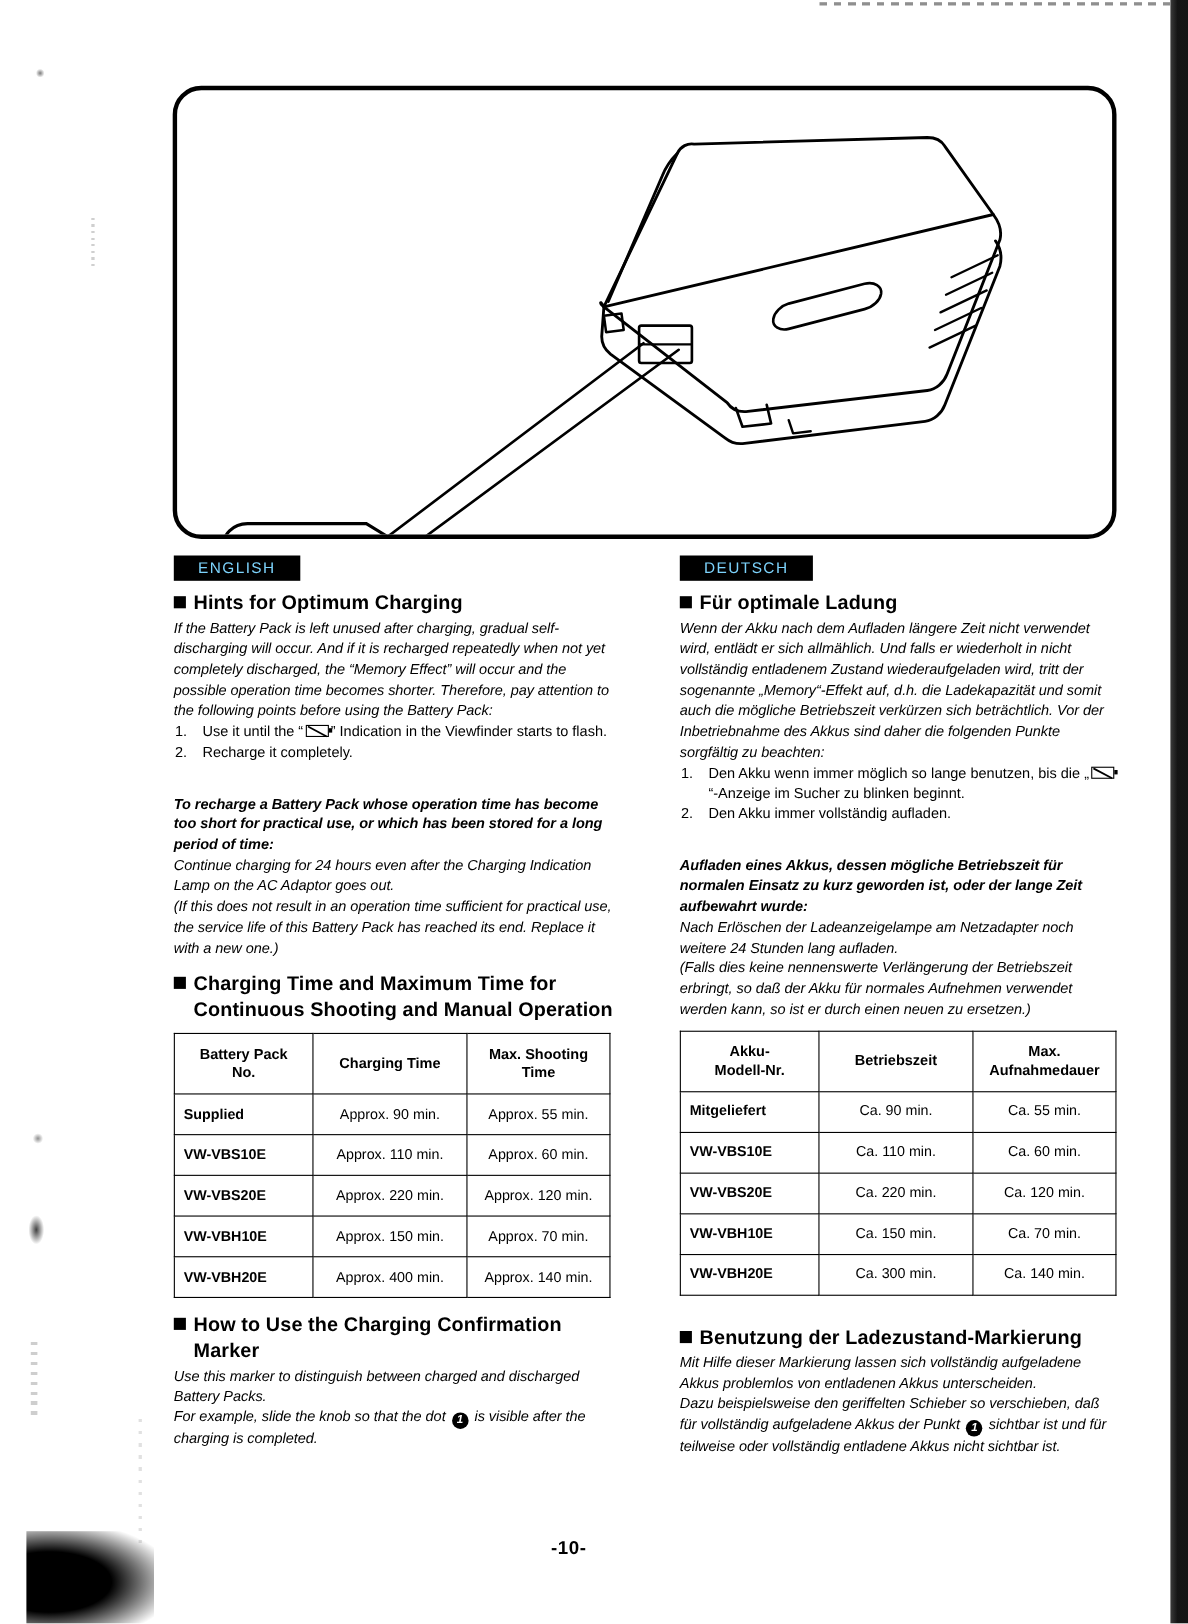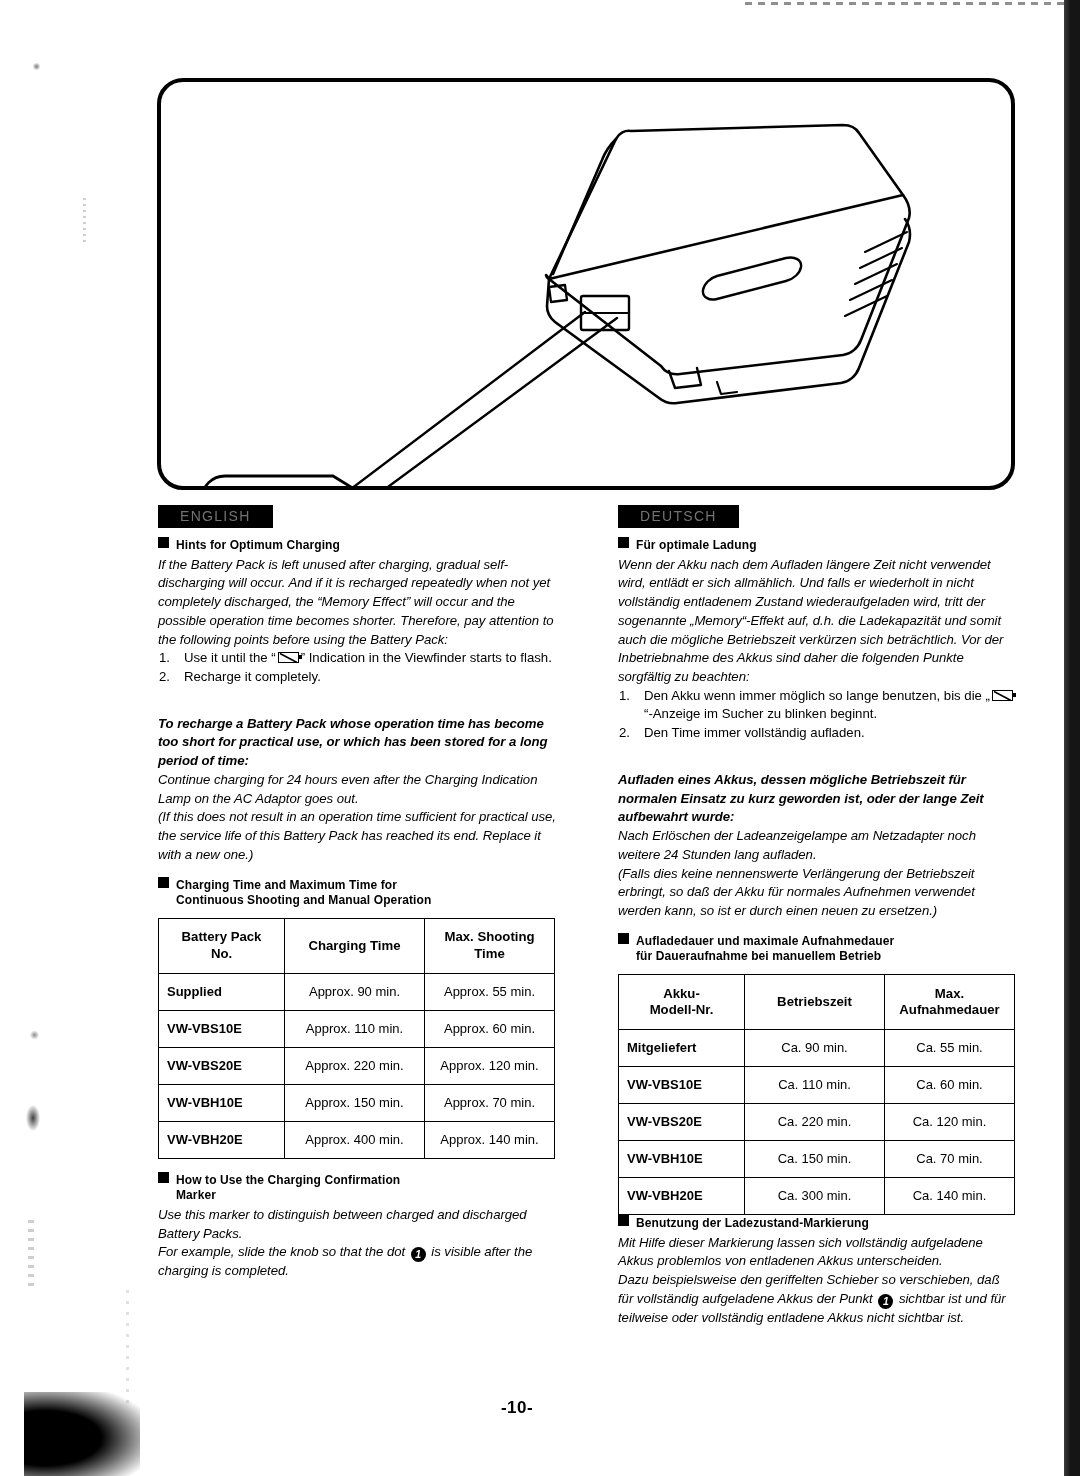--- a/index.html
+++ b/index.html
@@ -69,30 +69,30 @@
     position: absolute;
     top: 505px;
     width: 400px;
   }
   .col-en { left: 158px; }
   .col-de { left: 618px; }
 
   .lang-banner {
     display: inline-block;
     background: #000;
-    color: #737373;
+    color: #7dd3fc;
     font-size: 14px;
     font-weight: 400;
     letter-spacing: 1.3px;
     padding: 3px 22px 4px 22px;
     margin-bottom: 9px;
   }
 
   h2.head {
-    font-size: 12px;
+    font-size: 18px;
     font-weight: bold;
     margin: 0 0 2px 0;
     line-height: 1.3;
     letter-spacing: .1px;
   }
   h2.head .bullet {
     display: inline-block;
     width: 11px; height: 11px;
     background: #000;
     margin-right: 7px;
@@ -390,32 +390,28 @@
 
   <ol class="numlist">
     <li>
       <span class="num">1.</span><span>Den Akku wenn immer möglich so lange benutzen, bis die „</span><span class="batt-glyph">
         <svg class="slash" viewBox="0 0 23 12">
           <line x1="2" y1="1.5" x2="19" y2="10.5" stroke="#000" stroke-width="1.6"></line>
         </svg>
       </span><span>“-Anzeige im Sucher zu blinken beginnt.</span>
     </li>
     <li>
-      <span class="num">2.</span><span>Den Time immer vollständig aufladen.</span>
+      <span class="num">2.</span><span>Den Akku immer vollständig aufladen.</span>
     </li>
   </ol>
 
   <p class="body bold gap">Aufladen eines Akkus, dessen mögliche Betriebszeit für normalen Einsatz zu kurz geworden ist, oder der lange Zeit aufbewahrt wurde:</p>
   <p class="body">Nach Erlöschen der Ladeanzeigelampe am Netzadapter noch weitere 24 Stunden lang aufladen.</p>
   <p class="body">(Falls dies keine nennenswerte Verlängerung der Betriebszeit erbringt, so daß der Akku für normales Aufnehmen verwendet werden kann, so ist er durch einen neuen zu ersetzen.)</p>
 
-  <h2 class="head" style="margin-top:12px;">
-    <span class="bullet"></span><span>Aufladedauer und maximale Aufnahmedauer</span>
-    <span class="head-ind">für Daueraufnahme bei manuellem Betrieb</span>
-  </h2>
 
   <table class="spec">
     <colgroup>
         <col class="c1">
         <col class="c2">
         <col class="c3">
       </colgroup>
     <thead>
       <tr>
         <th>
@@ -453,21 +449,21 @@
         <td class="val">Ca. 70 min.</td>
       </tr>
       <tr>
         <td class="model">VW-VBH20E</td>
         <td class="val">Ca. 300 min.</td>
         <td class="val">Ca. 140 min.</td>
       </tr>
     </tbody>
   </table>
 
-  <h2 class="head" style="margin-top:0;">
+  <h2 class="head" style="margin-top:27px;">
     <span class="bullet"></span><span>Benutzung der Ladezustand-Markierung</span>
   </h2>
   <p class="body">Mit Hilfe dieser Markierung lassen sich vollständig aufgeladene Akkus problemlos von entladenen Akkus unterscheiden.</p>
   <p class="body"><span>Dazu beispielsweise den geriffelten Schieber so verschieben, daß für vollständig aufgeladene Akkus der Punkt </span><span class="dot1">1</span><span> sichtbar ist und für teilweise oder vollständig entladene Akkus nicht sichtbar ist.</span></p>
 </div>
 
 <div class="page-num">
   <span>-10-</span>
 </div>
 

